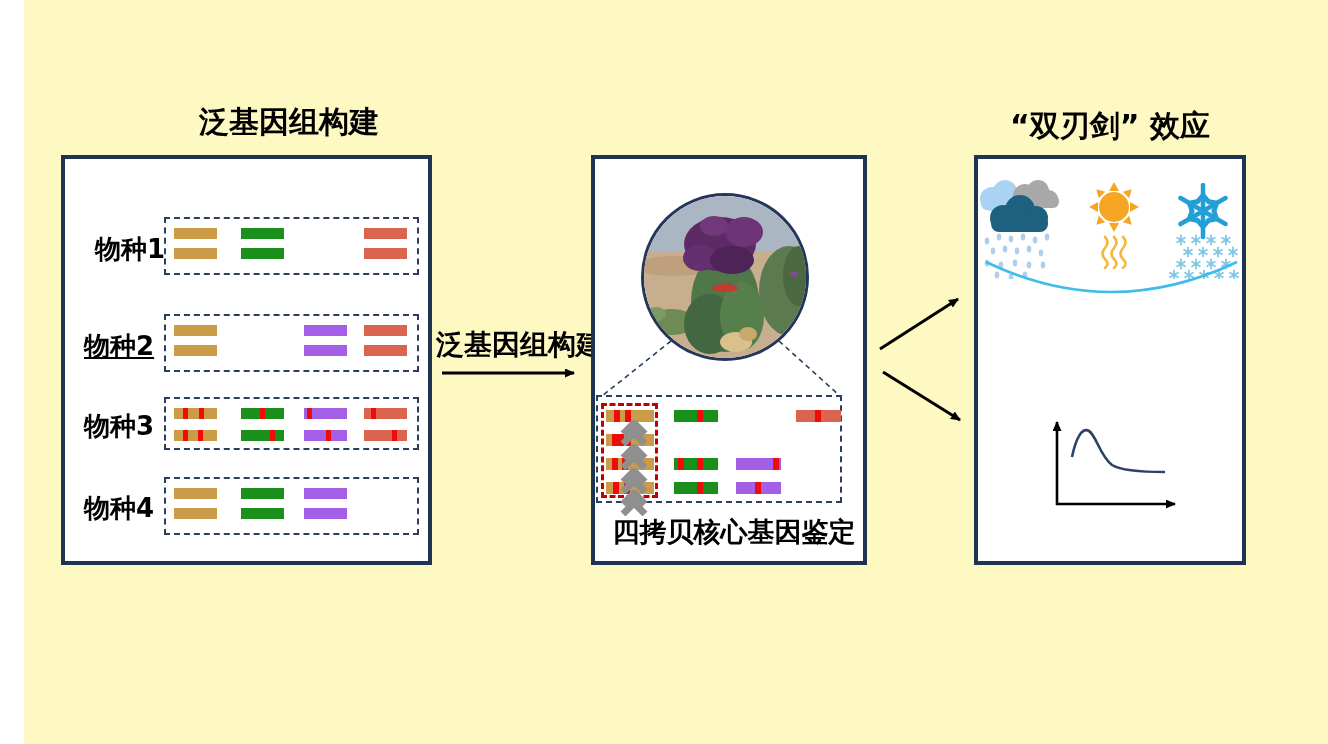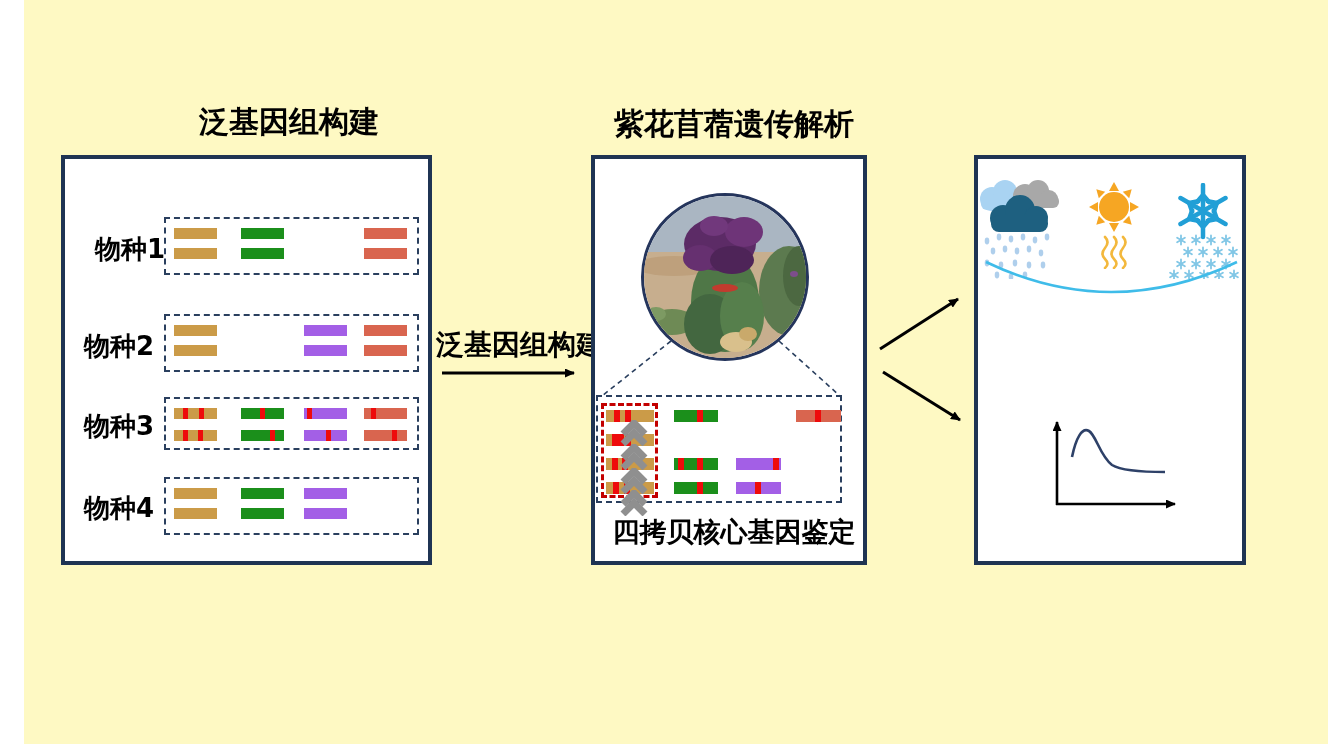--- a/index.html
+++ b/index.html
@@ -18,25 +18,25 @@
   svg{display:block;}
   #overlay{position:absolute;left:0;top:0;z-index:4;pointer-events:none;}
   .chev{position:absolute;z-index:7;}
 </style>
 </head>
 <body>
 
 <div id="canvas">
 
   <div class="title" style="left:120px;top:102px;width:290px;">泛基因组构建</div>
-  <div class="title" style="left:575px;top:104px;width:270px;">紫花苜蓿遗传解析</div>
+  <div class="title" style="left:955px;top:106px;width:262px;">“双刃剑” 效应</div>
 
   <div class="panel" style="left:37px;top:155px;width:371px;height:410px;"></div>
   <div class="slabel" style="left:71px;top:232px;">物种1</div>
-  <div class="slabel" style="left:60px;top:329px;">物种2</div>
+  <div class="slabel" style="left:60px;top:329px;text-decoration:underline;">物种2</div>
   <div class="slabel" style="left:60px;top:409px;">物种3</div>
   <div class="slabel" style="left:60px;top:491px;">物种4</div>
   <div class="dashbox" style="left:140px;top:217px;width:255px;height:58px;"></div>
   <div class="dashbox" style="left:140px;top:314px;width:255px;height:58px;"></div>
   <div class="dashbox" style="left:140px;top:397px;width:255px;height:53px;"></div>
   <div class="dashbox" style="left:140px;top:477px;width:255px;height:58px;"></div>
 
   <div class="cap" style="left:412px;top:326px;width:156px;">泛基因组构建</div>
 
   <div class="panel" style="left:567px;top:155px;width:276px;height:410px;"></div>

